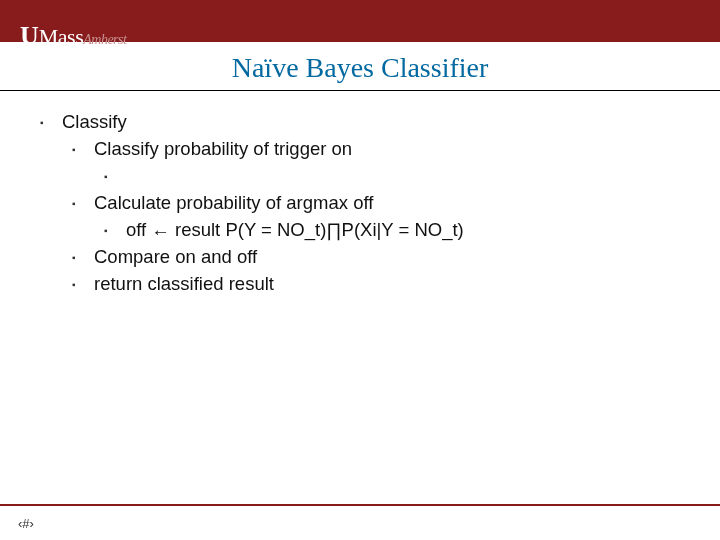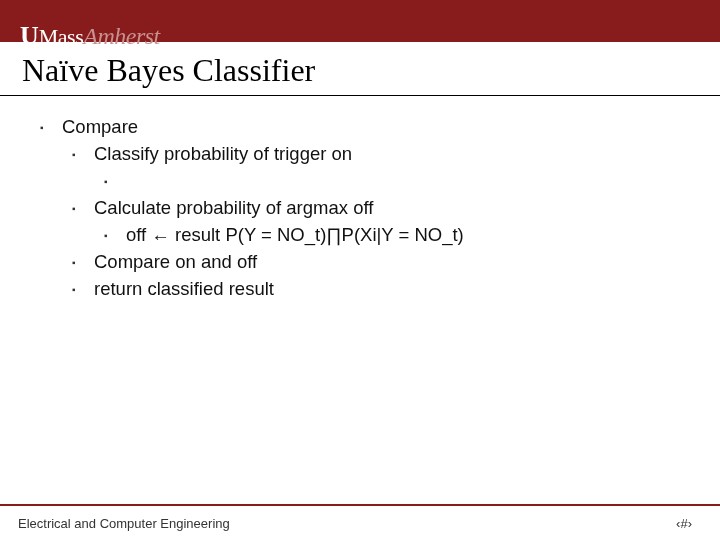--- a/index.html
+++ b/index.html
@@ -29,35 +29,36 @@
     font-family: Georgia, serif;
   }
   .logo-mass {
     font-size: 22px;
     font-weight: normal;
     font-family: Georgia, serif;
     letter-spacing: -0.5px;
     margin-top: 32px;
   }
   .logo-amherst {
-    font-size: 24px;
+    font-size: 14px;
     font-weight: normal;
     font-family: Georgia, serif;
     color: #c89090;
     letter-spacing: -0.5px;
     font-style: italic;
   }
   .title-area {
     padding: 10px 22px 6px 22px;
     border-bottom: 1.5px solid #000;
   }
   .title {
-    font-size: 32px;
-    color: #000000;
+    font-size: 28px;
+    color: #0369a1;
     font-family: Georgia, serif;
+    text-align: center;
   }
   .content {
     padding: 18px 40px 0 40px;
     font-family: Verdana, Geneva, sans-serif;
     font-size: 18.5px;
     color: #111;
     line-height: 1.45;
   }
   .lvl1 { display: flex; }
   .lvl2 { display: flex; padding-left: 32px; }
@@ -97,21 +98,21 @@
   </div>
 </div>
 
 <div class="title-area">
   <div class="title">Naïve Bayes Classifier</div>
 </div>
 
 <div class="content">
   <div class="lvl1">
     <span class="bullet">▪</span>
-    <span class="txt">Compare</span>
+    <span class="txt">Classify</span>
   </div>
   <div class="lvl2">
     <span class="bullet">▪</span>
     <span class="txt">Classify probability of trigger on</span>
   </div>
   <div class="lvl3">
     <span class="bullet">▪</span>
   </div>
   <div class="lvl2">
     <span class="bullet">▪</span>
@@ -125,15 +126,14 @@
     <span class="bullet">▪</span>
     <span class="txt">Compare on and off</span>
   </div>
   <div class="lvl2">
     <span class="bullet">▪</span>
     <span class="txt">return classified result</span>
   </div>
 </div>
 
 <div class="footer">
-  <span>Electrical and Computer Engineering</span>
   <span>‹#›</span>
 </div>
 
 </body></html>

